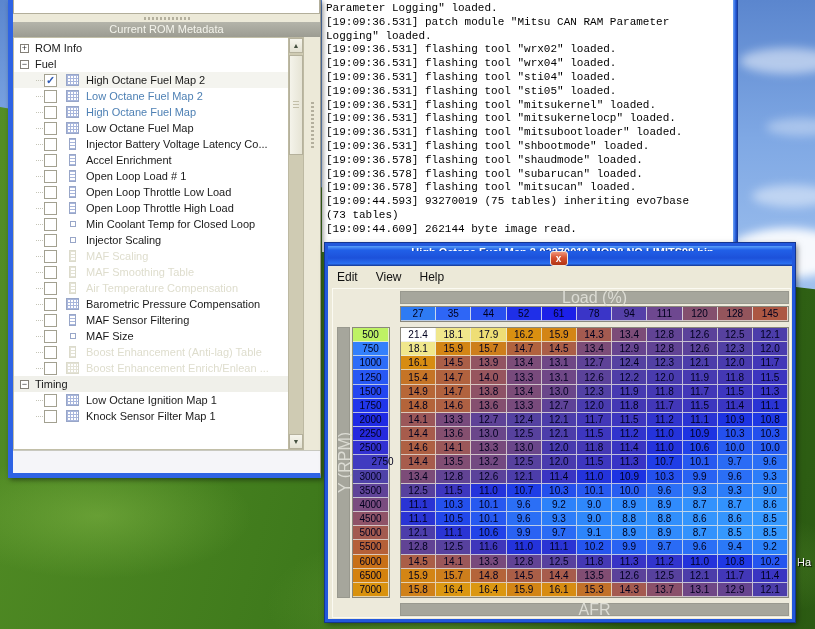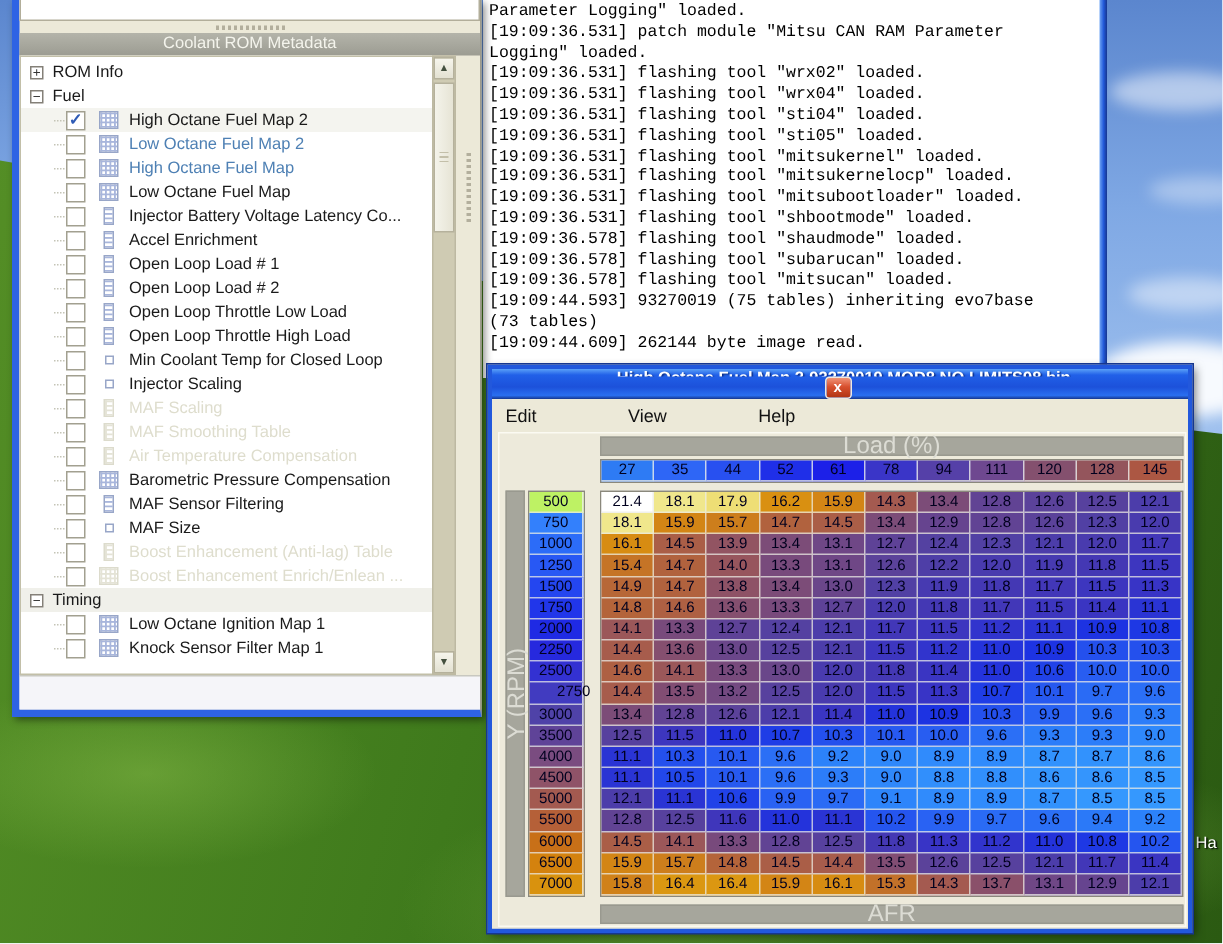--- a/index.html
+++ b/index.html
@@ -96,21 +96,21 @@
   .titlebar { position:absolute; left:0; top:0; right:0; height:20px;
     background:linear-gradient(180deg,#5AA0F8 0%,#2160E8 20%,#1C51DA 60%,#2A6FF0 88%,#16368F 100%);
     display:flex; align-items:center;flex-direction:column; }
   .title-text { color:#fff; font-size:11px; font-weight:bold; padding-left:5px;
     text-shadow:1px 1px 1px #0A2A80; white-space:nowrap; overflow:hidden; flex:1; }
   .close-btn { width:18px; height:15px; margin-right:3px; flex:none;
     background:linear-gradient(180deg,#F09478,#D8502E 45%,#B03414);
     border:1px solid #F0E8E0; border-radius:3px; color:#fff; font-size:10px; font-weight:bold;
     line-height:13px; text-align:center; }
   .menubar { position:absolute; left:0; top:20px; right:0; height:21px; background:#ECE9D8;
-    display:flex; align-items:center; font-size:12px; color:#111;gap:43px; }
+    display:flex; align-items:center; font-size:12px; color:#111; }
   .menu-item { padding:2px 9px; }
   .client { position:absolute; left:0; top:41px; right:0; bottom:0; background:#ECE9D8; }
   .table-backing { position:absolute; left:4px; top:1px; width:459px; height:330px;
     border:1px solid #FBFAF2; background:#EDEADB; }
   .axis-bar { position:absolute; background:#A6A69C; color:#DCDCD4; font-size:16px;
     text-align:center; border:1px solid #99998F; }
   .load-bar { left:72px; top:4px; width:389px; height:13px; line-height:12px; }
   .afr-bar  { left:72px; top:316px; width:389px; height:13px; line-height:12px; }
   .ybar { left:9px; top:40px; width:13px; height:271px; }
   .ybar span { writing-mode:vertical-rl; transform:rotate(180deg); line-height:13px;
@@ -142,21 +142,21 @@
   <div class="window-console">
     <div class="console-lines"><div>Parameter Logging" loaded.</div><div>[19:09:36.531] patch module "Mitsu CAN RAM Parameter</div><div>Logging" loaded.</div><div>[19:09:36.531] flashing tool "wrx02" loaded.</div><div>[19:09:36.531] flashing tool "wrx04" loaded.</div><div>[19:09:36.531] flashing tool "sti04" loaded.</div><div>[19:09:36.531] flashing tool "sti05" loaded.</div><div>[19:09:36.531] flashing tool "mitsukernel" loaded.</div><div>[19:09:36.531] flashing tool "mitsukernelocp" loaded.</div><div>[19:09:36.531] flashing tool "mitsubootloader" loaded.</div><div>[19:09:36.531] flashing tool "shbootmode" loaded.</div><div>[19:09:36.578] flashing tool "shaudmode" loaded.</div><div>[19:09:36.578] flashing tool "subarucan" loaded.</div><div>[19:09:36.578] flashing tool "mitsucan" loaded.</div><div>[19:09:44.593] 93270019 (75 tables) inheriting evo7base</div><div>(73 tables)</div><div>[19:09:44.609] 262144 byte image read.</div></div>
     <div class="console-border"></div>
   </div>
 
   <div class="window-left">
     <div class="pane-top"></div>
     <div class="h-splitter">
       <div class="grip-h"></div>
     </div>
-    <div class="metadata-header">Coolant ROM Metadata</div>
+    <div class="metadata-header">Current ROM Metadata</div>
     <div class="tree-view">
         <div class="trow section">
           <span class="expander">+</span>
           <span class="tlabel normal">ROM Info</span>
         </div>
         <div class="trow section">
           <span class="expander">−</span>
           <span class="tlabel normal">Fuel</span>
         </div>
         <div class="trow child hl">
@@ -200,27 +200,20 @@
             <span class="icon-t1"></span>
           </span>
           <span class="tlabel normal">Accel Enrichment</span>
         </div>
         <div class="trow child">
           <span class="cbox"></span>
           <span class="iconbox">
             <span class="icon-t1"></span>
           </span>
           <span class="tlabel normal">Open Loop Load # 1</span>
-        </div>
-        <div class="trow child">
-          <span class="cbox"></span>
-          <span class="iconbox">
-            <span class="icon-t1"></span>
-          </span>
-          <span class="tlabel normal">Open Loop Load # 2</span>
         </div>
         <div class="trow child">
           <span class="cbox"></span>
           <span class="iconbox">
             <span class="icon-t1"></span>
           </span>
           <span class="tlabel normal">Open Loop Throttle Low Load</span>
         </div>
         <div class="trow child">
           <span class="cbox"></span>

